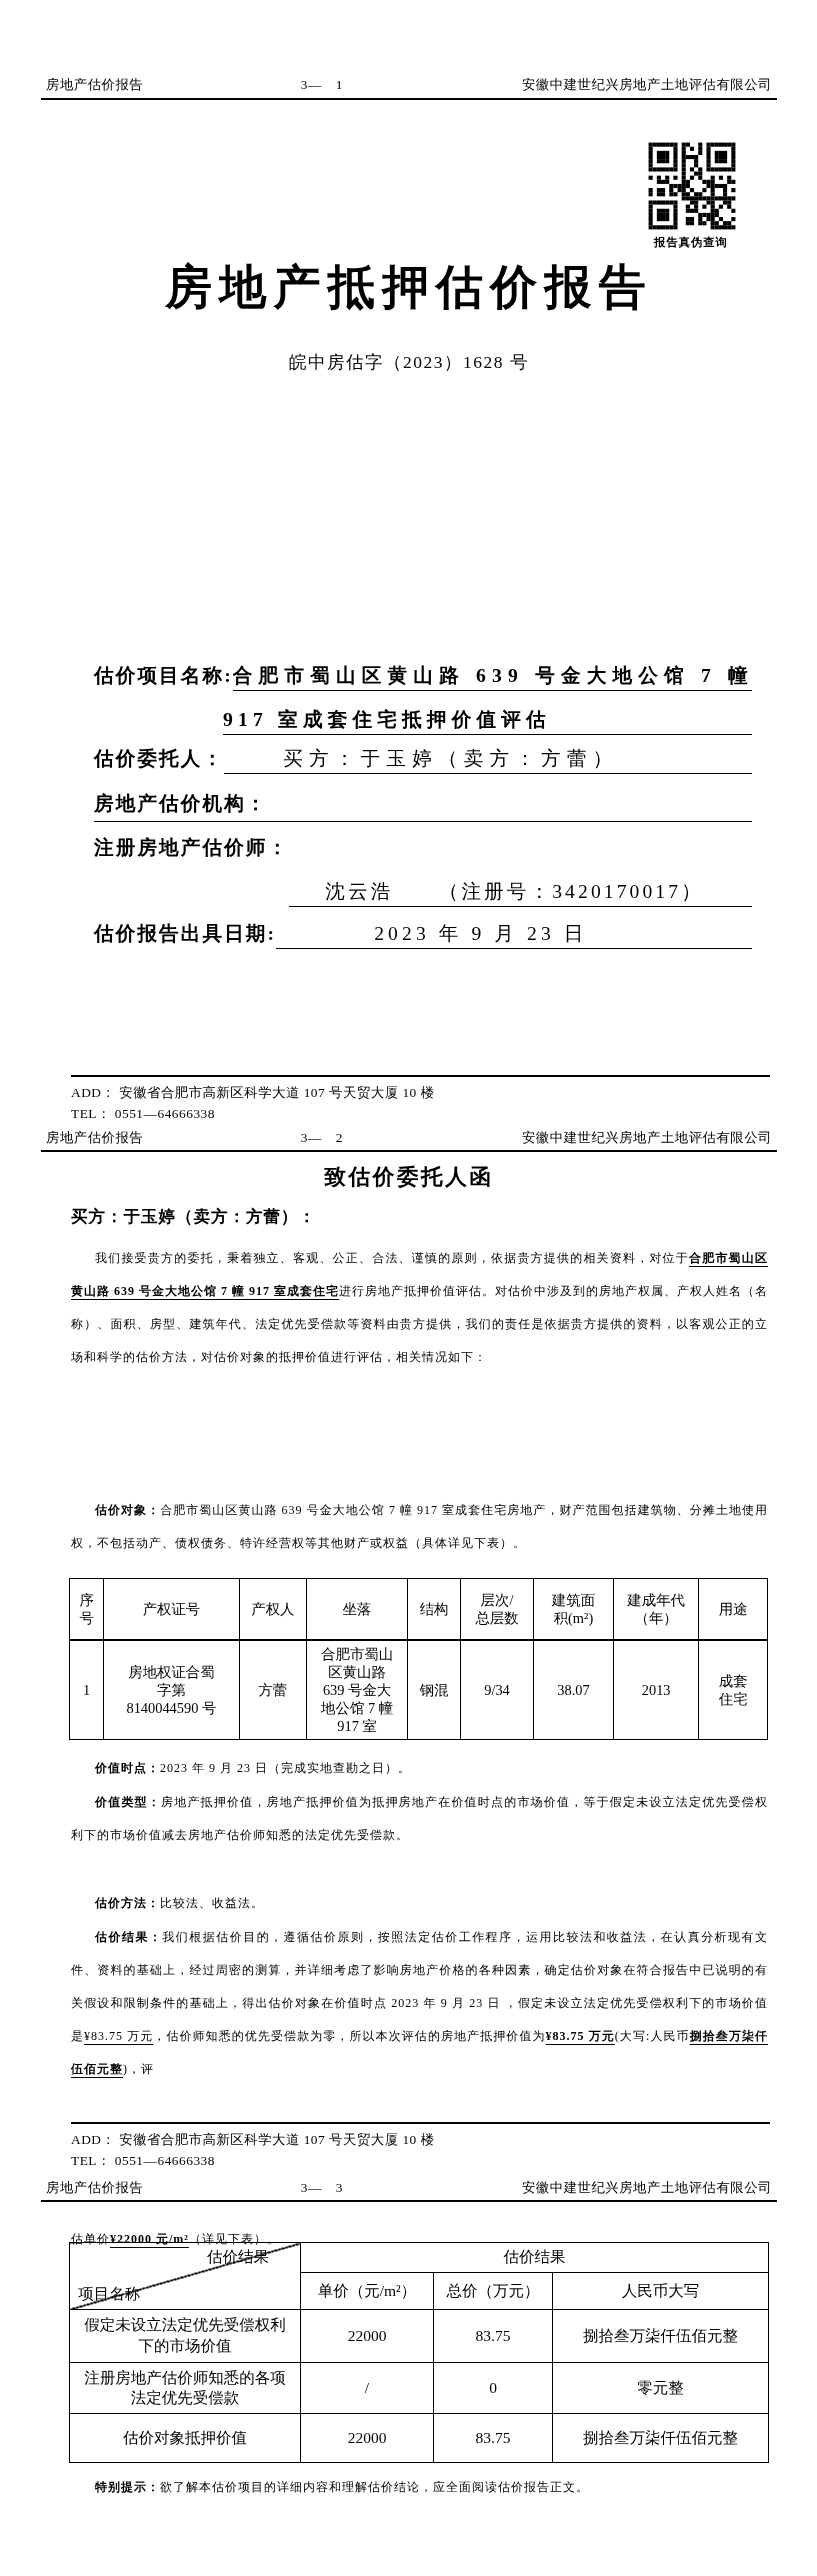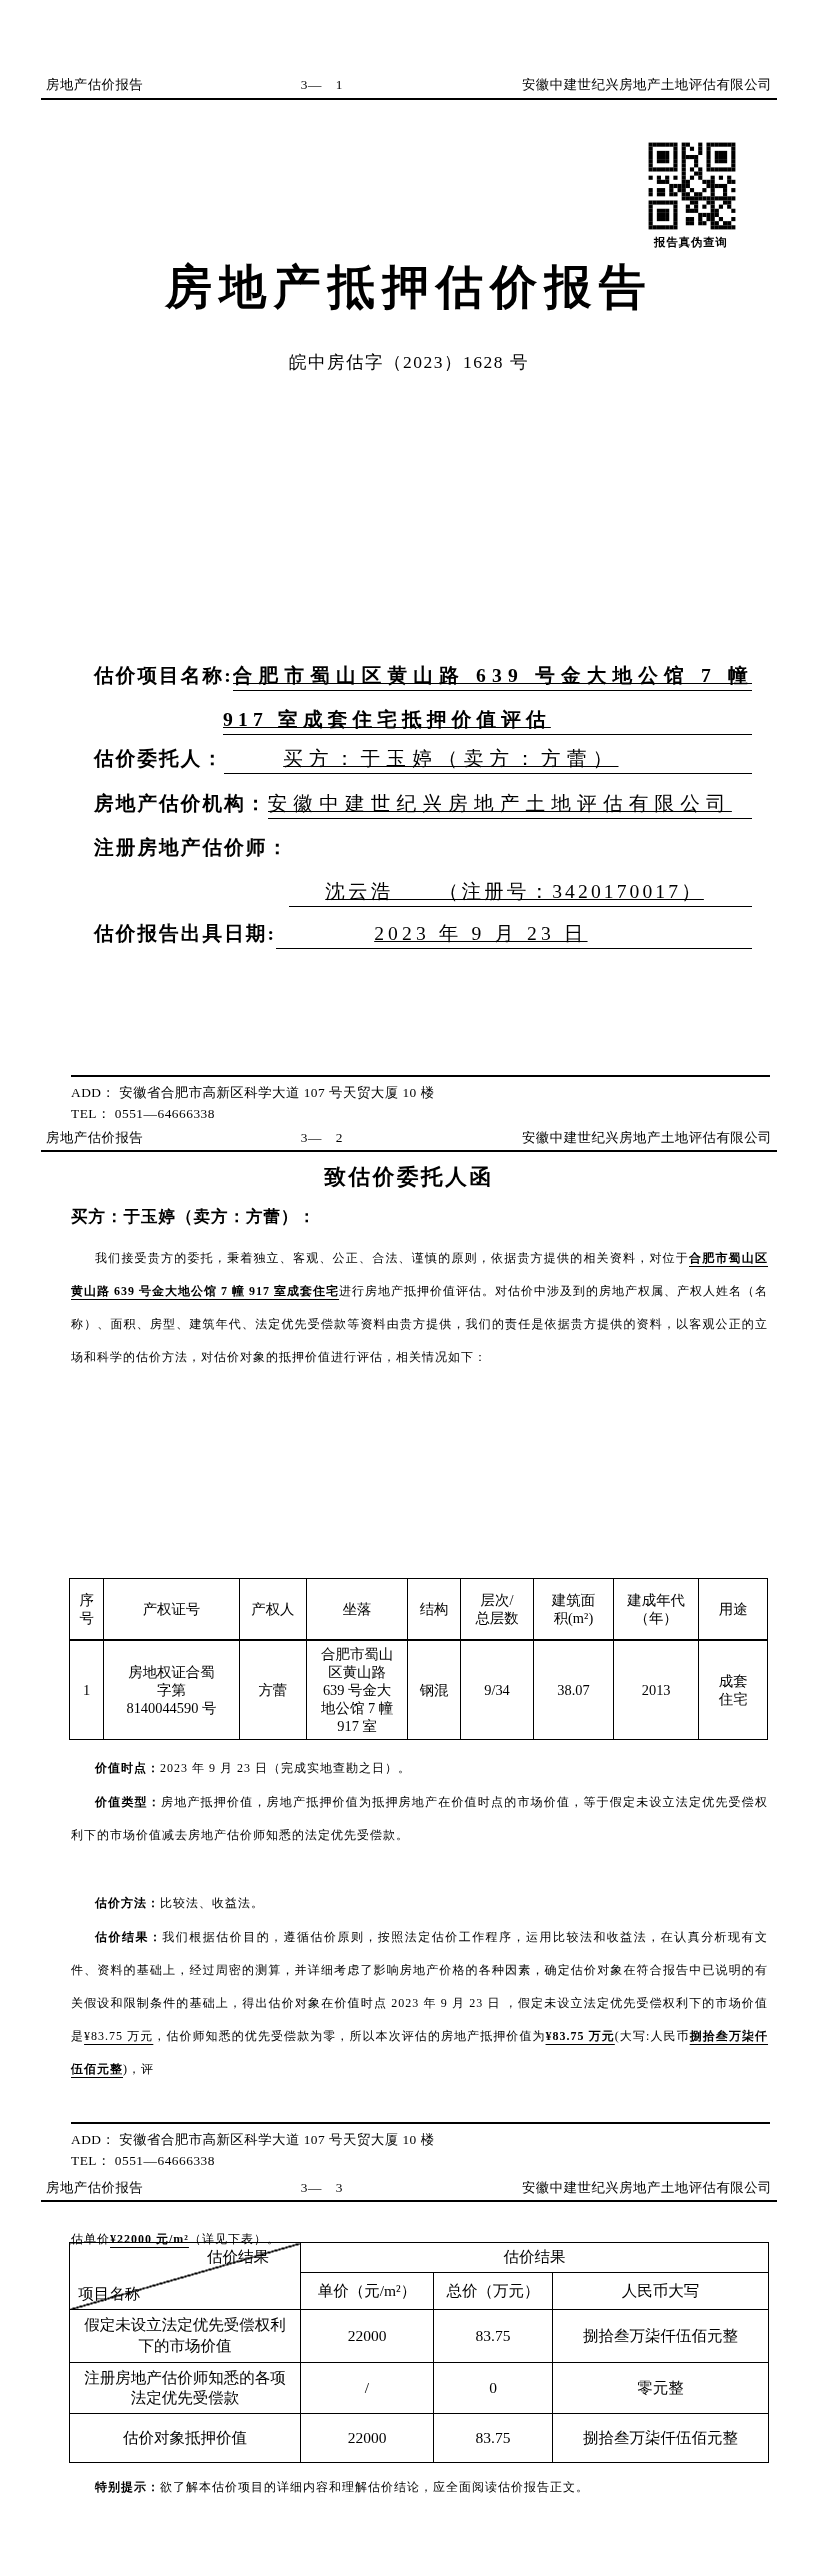--- a/index.html
+++ b/index.html
@@ -22,21 +22,21 @@
   .qr{position:absolute;left:646px;top:140px;width:92px;height:92px;}
   .qr-caption{position:absolute;left:640px;top:235px;width:102px;text-align:center;font-size:11.3px;font-weight:bold;letter-spacing:1px;}
 
   
   .cover-title{position:absolute;top:256px;left:0;width:818px;text-align:center;font-size:47px;font-weight:bold;letter-spacing:7.2px;white-space:nowrap;}
   .cover-docno{position:absolute;top:350px;left:0;width:818px;text-align:center;font-size:17.5px;letter-spacing:1.5px;}
   .field{position:absolute;left:94px;width:658px;display:flex;font-size:19.6px;height:29px;white-space:nowrap;}
   .flabel{font-weight:bold;letter-spacing:2.1px;padding-bottom:2.1px;}
   .fspacer{width:129px;}
   .ghost{visibility:hidden;}
-  .fval{flex:1;border-bottom:1.5px solid #000;padding-bottom:2.1px;overflow:hidden;text-decoration:underline;}
+  .fval{flex:1;border-bottom:1.5px solid #000;padding-bottom:2.1px;overflow:hidden;}
   .vbold{font-weight:bold;}
   .ls12{letter-spacing:6.2px;} .ls10{letter-spacing:5.2px;} .ls8{letter-spacing:4.1px;} .ls6{letter-spacing:3.1px;}
   .pl70{padding-left:36px;} .pl115{padding-left:59px;} .pl190{padding-left:98px;}
 
   
   .ltitle{position:absolute;top:1162px;left:0;width:818px;text-align:center;font-size:21.6px;font-weight:bold;letter-spacing:2.6px;}
   .salut{position:absolute;left:71px;top:1206px;font-size:16.5px;font-weight:bold;letter-spacing:1px;}
   .para{position:absolute;left:71px;width:697px;font-size:12px;line-height:33px;text-align:justify;letter-spacing:1px;}
   .indent{text-indent:2em;}
   .sb{font-weight:bold;}
@@ -315,21 +315,21 @@
     <span class="fval vbold ls12">合肥市蜀山区黄山路 639 号金大地公馆 7 幢</span>
   </div>
   <div class="field" style="top:706px;">
     <span class="fspacer"></span>
     <span class="fval vbold ls10">917 室成套住宅抵押价值评估</span>
   </div>
   <div class="field" style="top:745px;">
     <span class="flabel">估价委托人：</span>
     <span class="fval ls12 pl115">买方：于玉婷（卖方：方蕾）</span>
   </div>
-  <div class="field" style="top:790px;">
+  <div class="field" style="top:790px;flex-direction:column;">
     <span class="flabel">房地产估价机构：</span>
     <span class="fval ls12">安徽中建世纪兴房地产土地评估有限公司</span>
   </div>
   <div class="field" style="top:834px;">
     <span class="flabel">注册房地产估价师：</span>
   </div>
   <div class="field" style="top:878px;">
     <span class="flabel ghost">注册房地产估价师：</span>
     <span class="fval ls6 pl70">沈云浩　　（注册号：3420170017）</span>
   </div>
@@ -348,20 +348,21 @@
     <span class="hl">房地产估价报告</span>
     <span class="hc">3—　2</span>
     <span class="hr">安徽中建世纪兴房地产土地评估有限公司</span>
   </div>
   <div class="hrule" style="top:1150px;"></div>
 
   <div class="ltitle">致估价委托人函</div>
   <div class="salut">买方：于玉婷（卖方：方蕾）：</div>
 
   <p class="para indent" style="top:1230px;"><span>我们接受贵方的委托，秉着独立、客观、公正、合法、谨慎的原则，依据贵方提供的相关资料，对位于</span><span class="sb su">合肥市蜀山区黄山路 639 号金大地公馆 7 幢 917 室成套住宅</span><span>进行房地产抵押价值评估。对估价中涉及到的房地产权属、产权人姓名（名称）、面积、房型、建筑年代、法定优先受偿款等资料由贵方提供，我们的责任是依据贵方提供的资料，以客观公正的立场和科学的估价方法，对估价对象的抵押价值进行评估，相关情况如下：</span></p>
+  <p class="para indent" style="top:1482px;"><span class="sb">估价对象：</span><span>合肥市蜀山区黄山路 639 号金大地公馆 7 幢 917 室成套住宅房地产，财产范围包括建筑物、分摊土地使用权，不包括动产、债权债务、特许经营权等其他财产或权益（具体详见下表）。</span></p>
 
   <table class="t1">
     <colgroup>
       <col style="width:33px">
         <col style="width:130px">
         <col style="width:65px">
         <col style="width:97px">
       <col style="width:51px">
         <col style="width:70px">
         <col style="width:77px">

